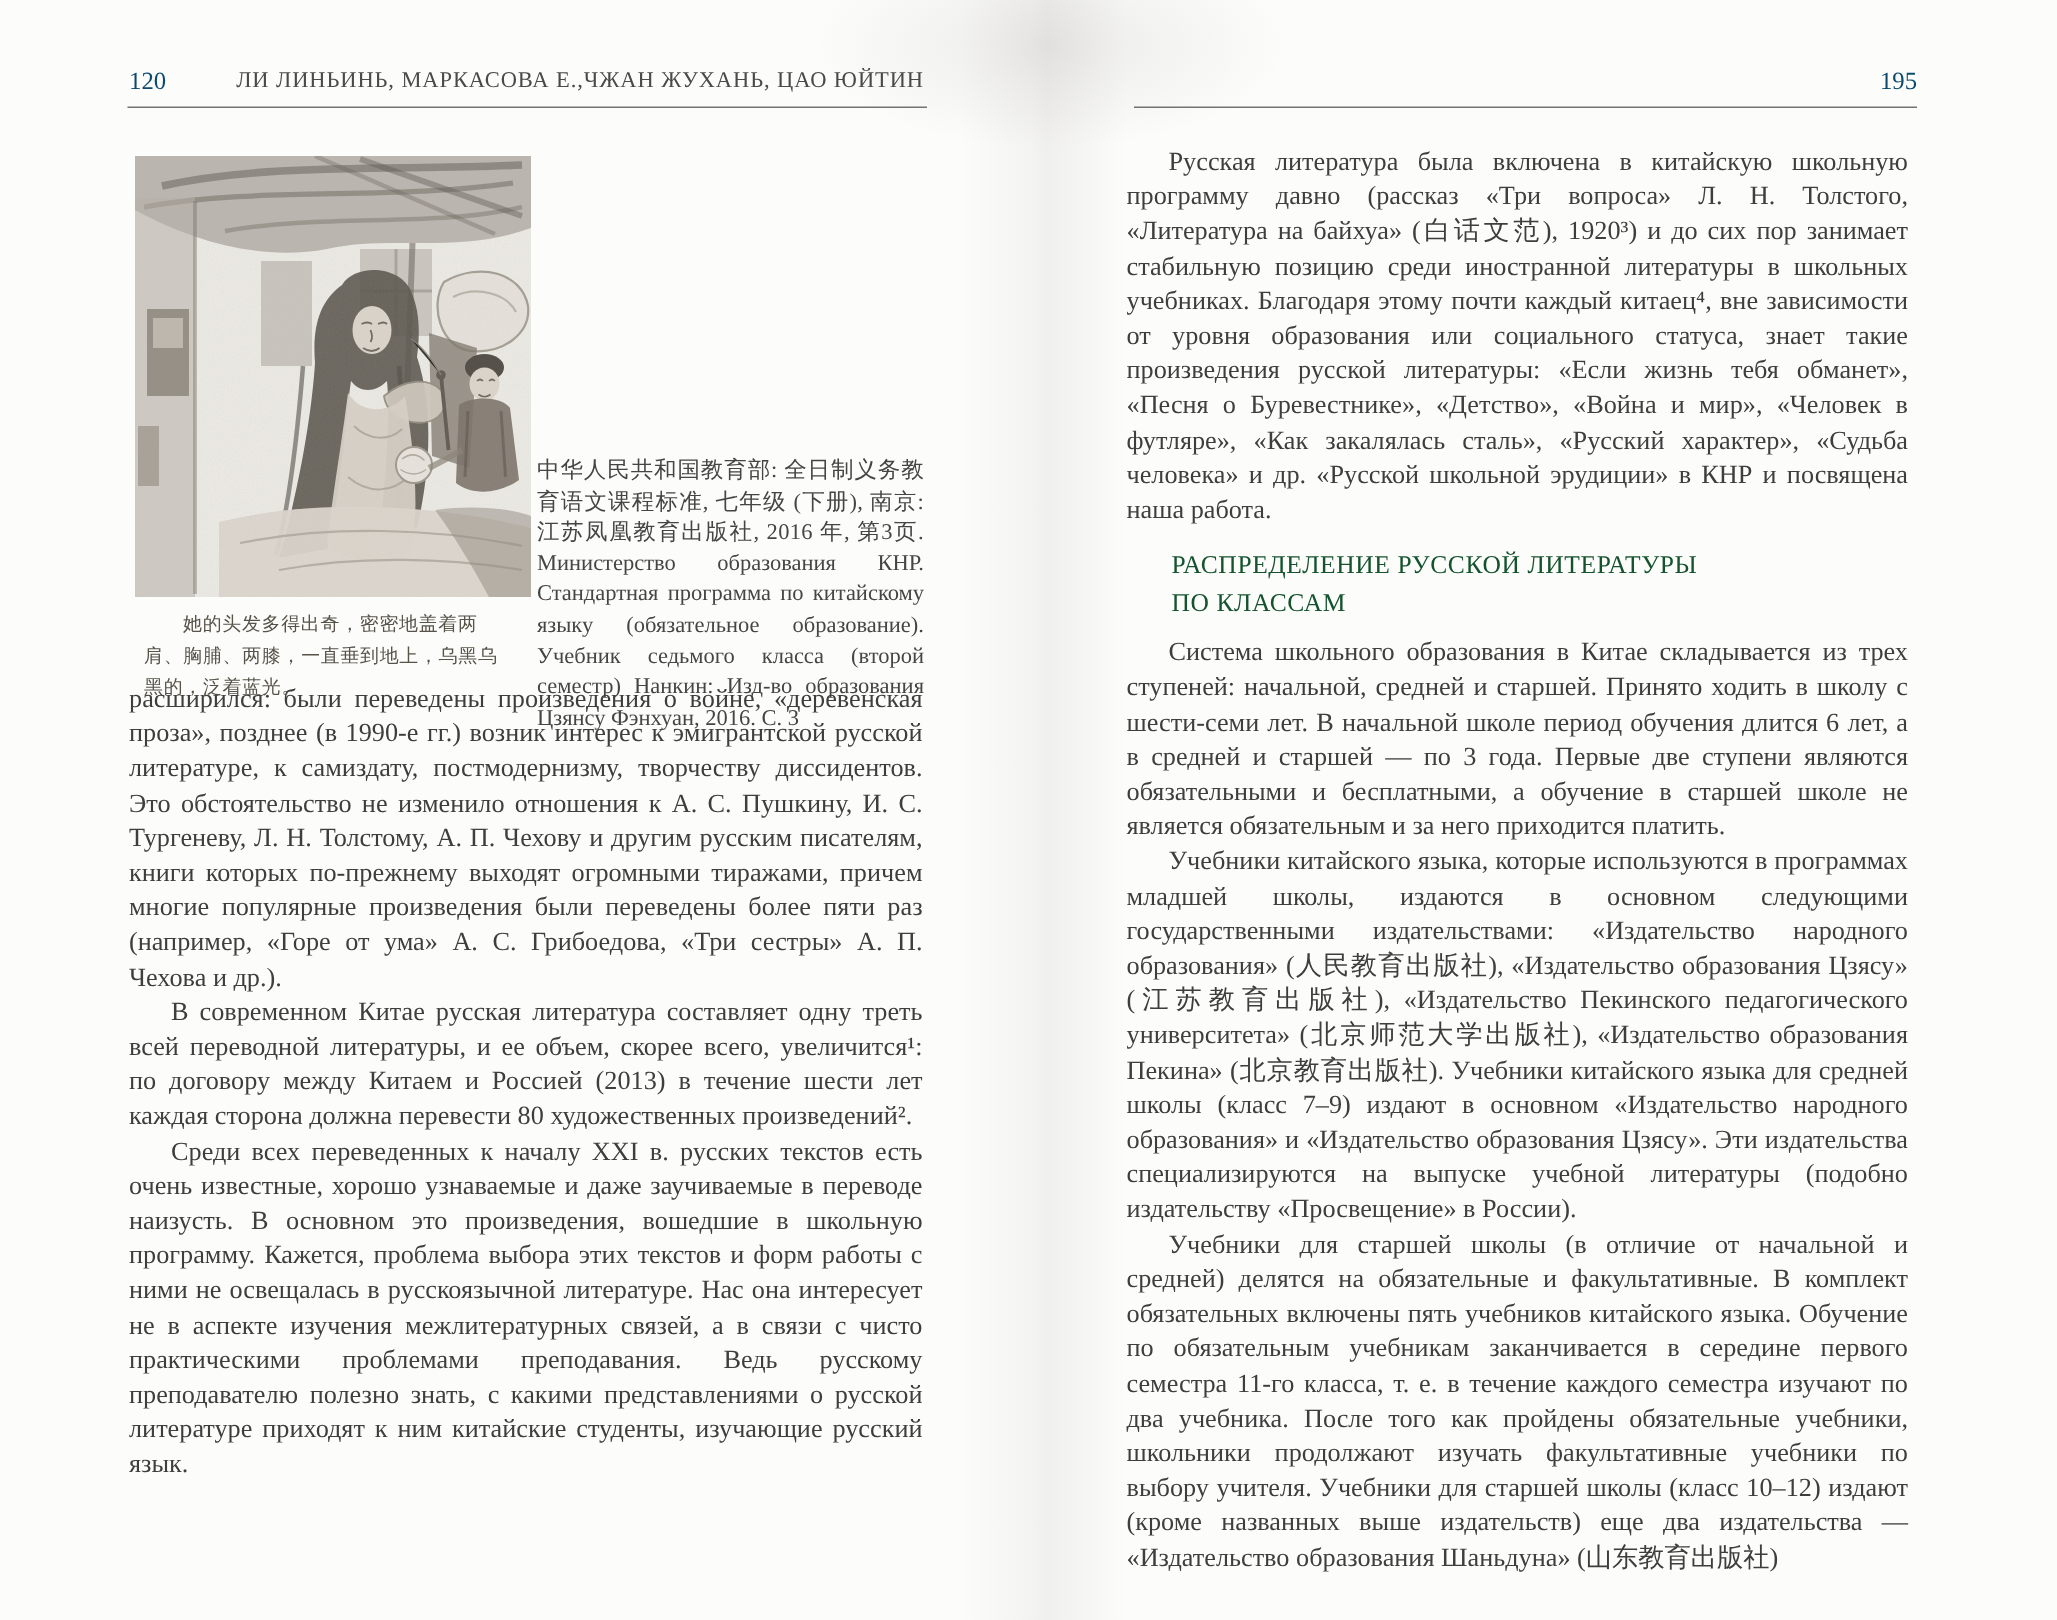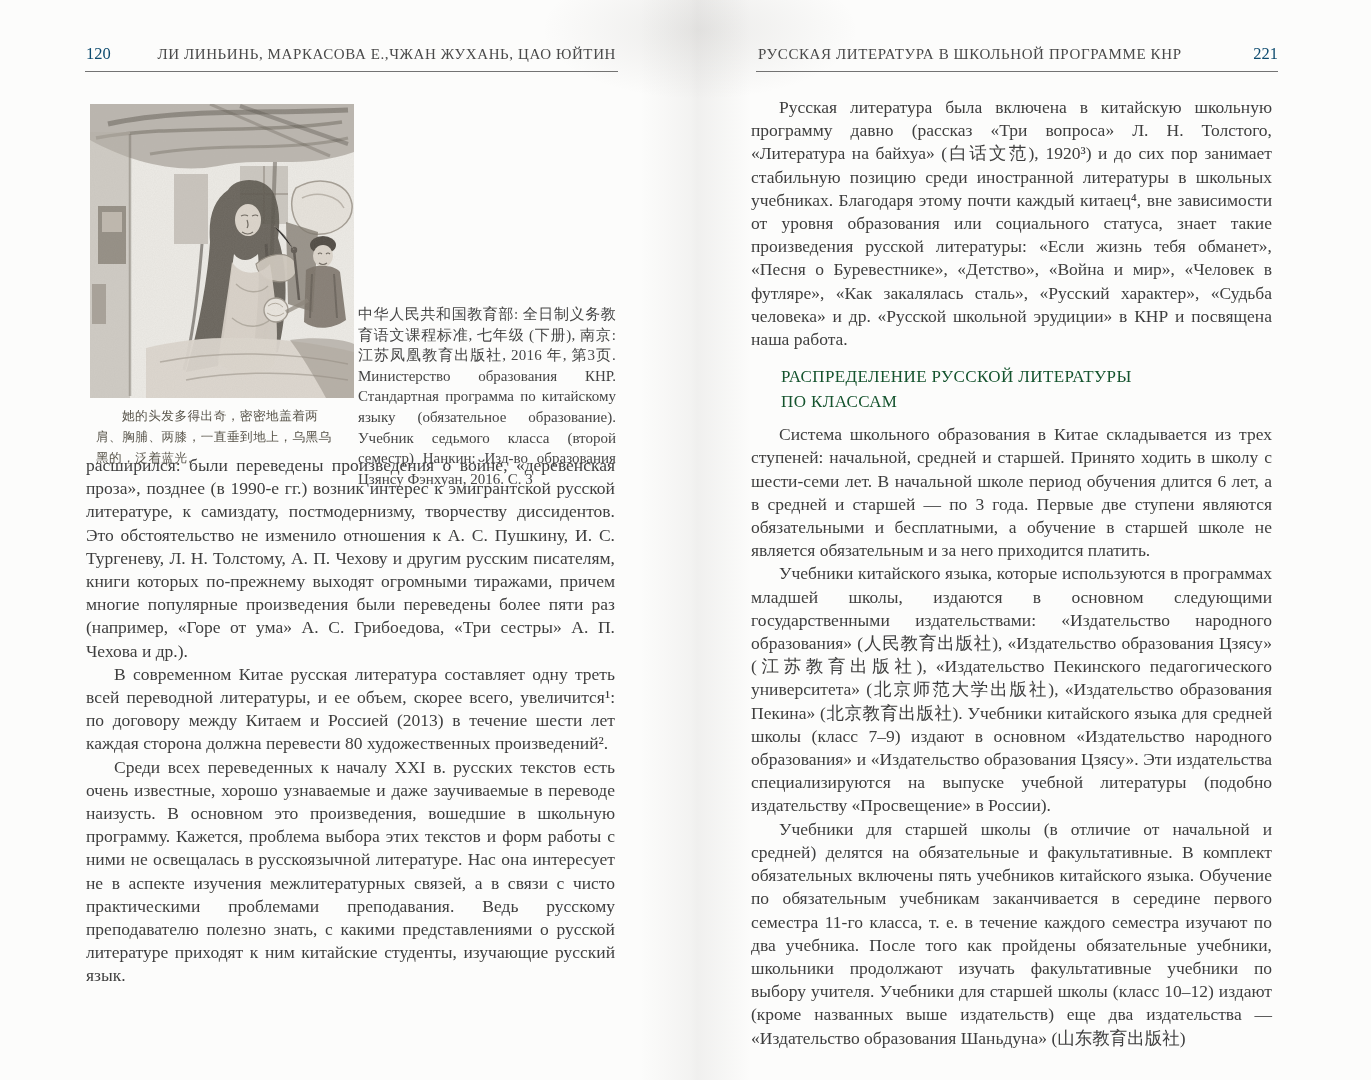--- a/index.html
+++ b/index.html
@@ -149,22 +149,21 @@
   <span>Министерство образования КНР. Стандартная программа по китайскому языку (обязательное образование). Учебник седьмого класса (второй семестр) Нанкин: Изд-во образования Цзянсу Фэнхуан, 2016. С. 3</span>
 </div>
 
 <div id="left-body" class="bodycol">
   <p>расширился: были переведены произведения о войне, «деревенская проза», позднее (в 1990-е гг.) возник интерес к эмигрантской русской литературе, к самиздату, постмодернизму, творчеству диссидентов. Это обстоятельство не изменило отношения к А. С. Пушкину, И. С. Тургеневу, Л. Н. Толстому, А. П. Чехову и другим русским писателям, книги которых по-прежнему выходят огромными тиражами, причем многие популярные произведения были переведены более пяти раз (например, «Горе от ума» А. С. Грибоедова, «Три сестры» А. П. Чехова и др.).</p>
   <p class="indent">В современном Китае русская литература составляет одну треть всей переводной литературы, и ее объем, скорее всего, увеличится¹: по договору между Китаем и Россией (2013) в течение шести лет каждая сторона должна перевести 80 художественных произведений².</p>
   <p class="indent">Среди всех переведенных к началу XXI в. русских текстов есть очень известные, хорошо узнаваемые и даже заучиваемые в переводе наизусть. В основном это произведения, вошедшие в школьную программу. Кажется, проблема выбора этих текстов и форм работы с ними не освещалась в русскоязычной литературе. Нас она интересует не в аспекте изучения межлитературных связей, а в связи с чисто практическими проблемами преподавания. Ведь русскому преподавателю полезно знать, с какими представлениями о русской литературе приходят к ним китайские студенты, изучающие русский язык.</p>
 </div>
 
 <div id="right-head" class="pagehead">
-  <span class="title">РУССКАЯ ЛИТЕРАТУРА В ШКОЛЬНОЙ ПРОГРАММЕ КНР</span>
-  <span class="num">221</span>
+  <span class="num">195</span>
 </div>
 <div class="headrule" style="left:756px;width:522px;"></div>
 
 <div id="right-body" class="bodycol">
   <p class="indent">Русская литература была включена в китайскую школьную программу давно (рассказ «Три вопроса» Л. Н. Толстого, «Литература на байхуа» (白话文范), 1920³) и до сих пор занимает стабильную позицию среди иностранной литературы в школьных учебниках. Благодаря этому почти каждый китаец⁴, вне зависимости от уровня образования или социального статуса, знает такие произведения русской литературы: «Если жизнь тебя обманет», «Песня о Буревестнике», «Детство», «Война и мир», «Человек в футляре», «Как закалялась сталь», «Русский характер», «Судьба человека» и др. «Русской школьной эрудиции» в КНР и посвящена наша работа.</p>
   <div class="section-heading">
     <div>РАСПРЕДЕЛЕНИЕ РУССКОЙ ЛИТЕРАТУРЫ</div>
     <div>ПО КЛАССАМ</div>
   </div>
   <p class="indent">Система школьного образования в Китае складывается из трех ступеней: начальной, средней и старшей. Принято ходить в школу с шести-семи лет. В начальной школе период обучения длится 6 лет, а в средней и старшей — по 3 года. Первые две ступени являются обязательными и бесплатными, а обучение в старшей школе не является обязательным и за него приходится платить.</p>

